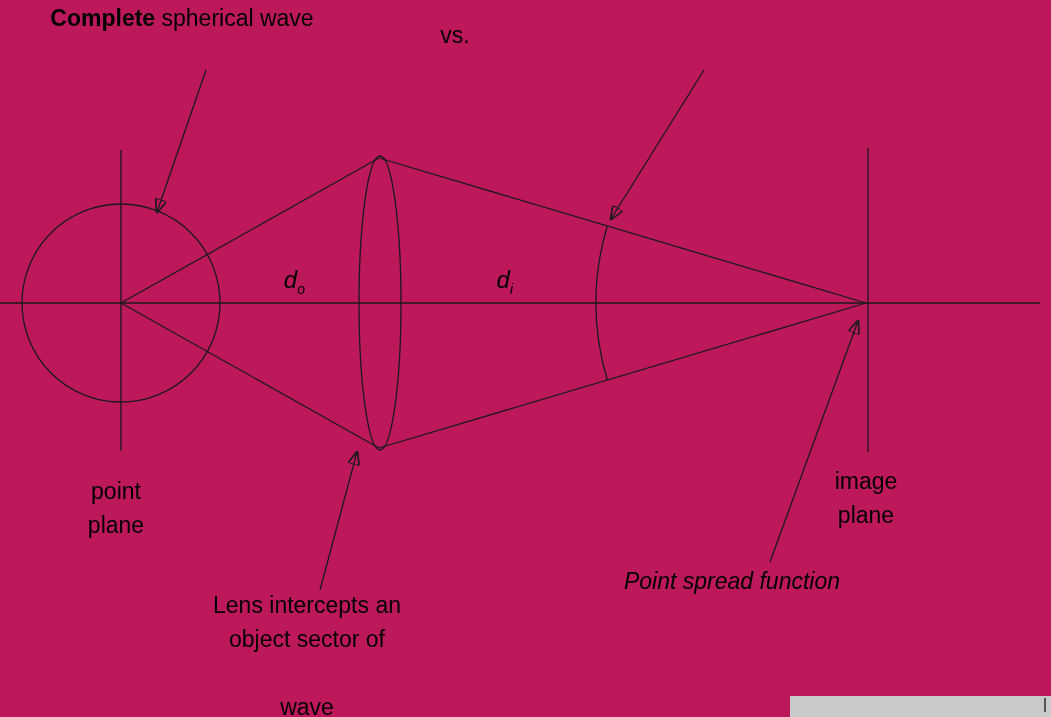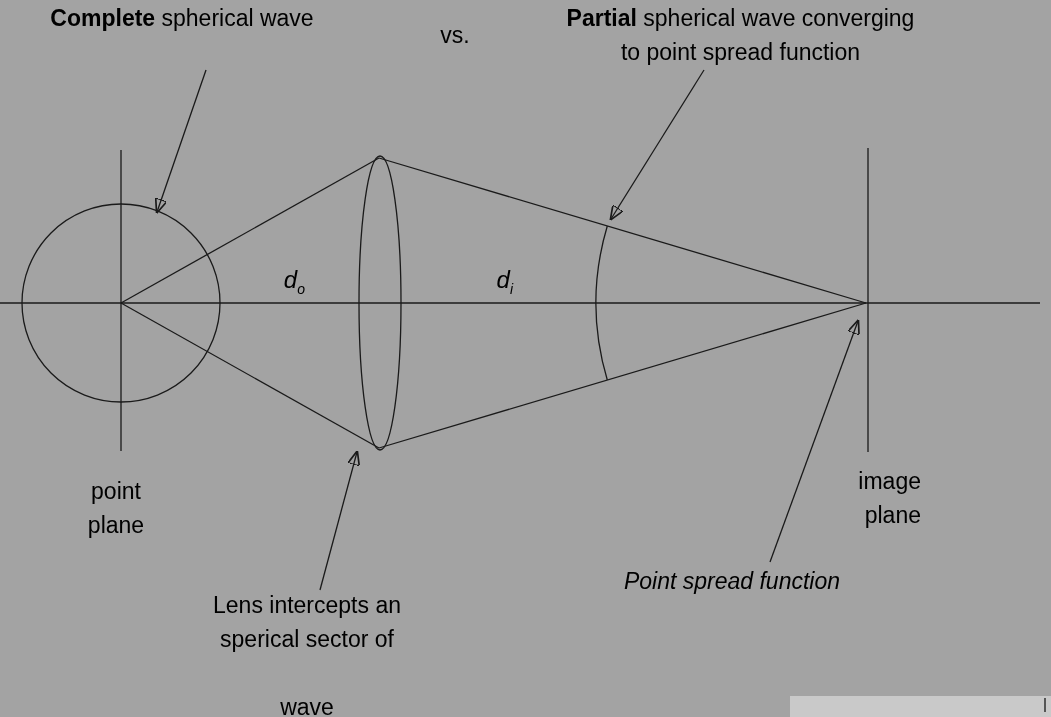--- a/index.html
+++ b/index.html
@@ -5,21 +5,21 @@
   html, body {
     margin: 0;
     padding: 0;
     background: #ffffff;
   }
   #stage {
     position: relative;
     width: 1051px;
     height: 717px;
     overflow: hidden;
-    background: #a3a3a3;
+    background: #be185d;
     font-family: "Liberation Sans", sans-serif;
     color: #000000;
   }
   #diagram-svg {
     position: absolute;
     left: 0;
     top: 0;
   }
   #diagram-svg line,
   #diagram-svg circle,
@@ -102,50 +102,46 @@
   </svg>
 
   <div class="label" style="left:8px; top:1px; width:348px;">
     <b>Complete</b><span> spherical wave</span><br>
   </div>
 
   <div class="label" style="left:425px; top:18px; width:60px;">
     <span>vs.</span>
   </div>
 
-  <div class="label" style="left:528px; top:1px; width:425px;">
-    <b>Partial</b><span> spherical wave converging</span><br>
-    <span>to point spread function</span>
-  </div>
 
   <div class="dist-label" style="left:265px; top:266px; width:40px;">
     <span>d</span><sub>o</sub>
   </div>
 
   <div class="dist-label" style="left:477px; top:266px; width:36px;">
     <span>d</span><sub>i</sub>
   </div>
 
   <div class="label" style="left:61px; top:474px; width:110px;">
     <span>point</span><br>
     <span>plane</span>
   </div>
 
-  <div class="label" style="left:811px; top:464px; width:110px;text-align:right;">
+  <div class="label" style="left:811px; top:464px; width:110px;">
     <span>image</span><br>
     <span>plane</span>
   </div>
 
   <div class="label" style="left:593px; top:564px; width:278px;font-style:italic;">
     <span>Point spread function</span><br>
   </div>
 
   <div class="label" style="left:193px; top:588px; width:228px;">
     <span>Lens intercepts an</span><br>
-    <span>sperical sector of</span><br>
+    <span>object sector of</span><br>
     <br>
     <span>wave</span>
   </div>
 
   <div class="artifact-bar"></div>
   <div class="cursor-tick"></div>
 
 </div>
 
 </body></html>

